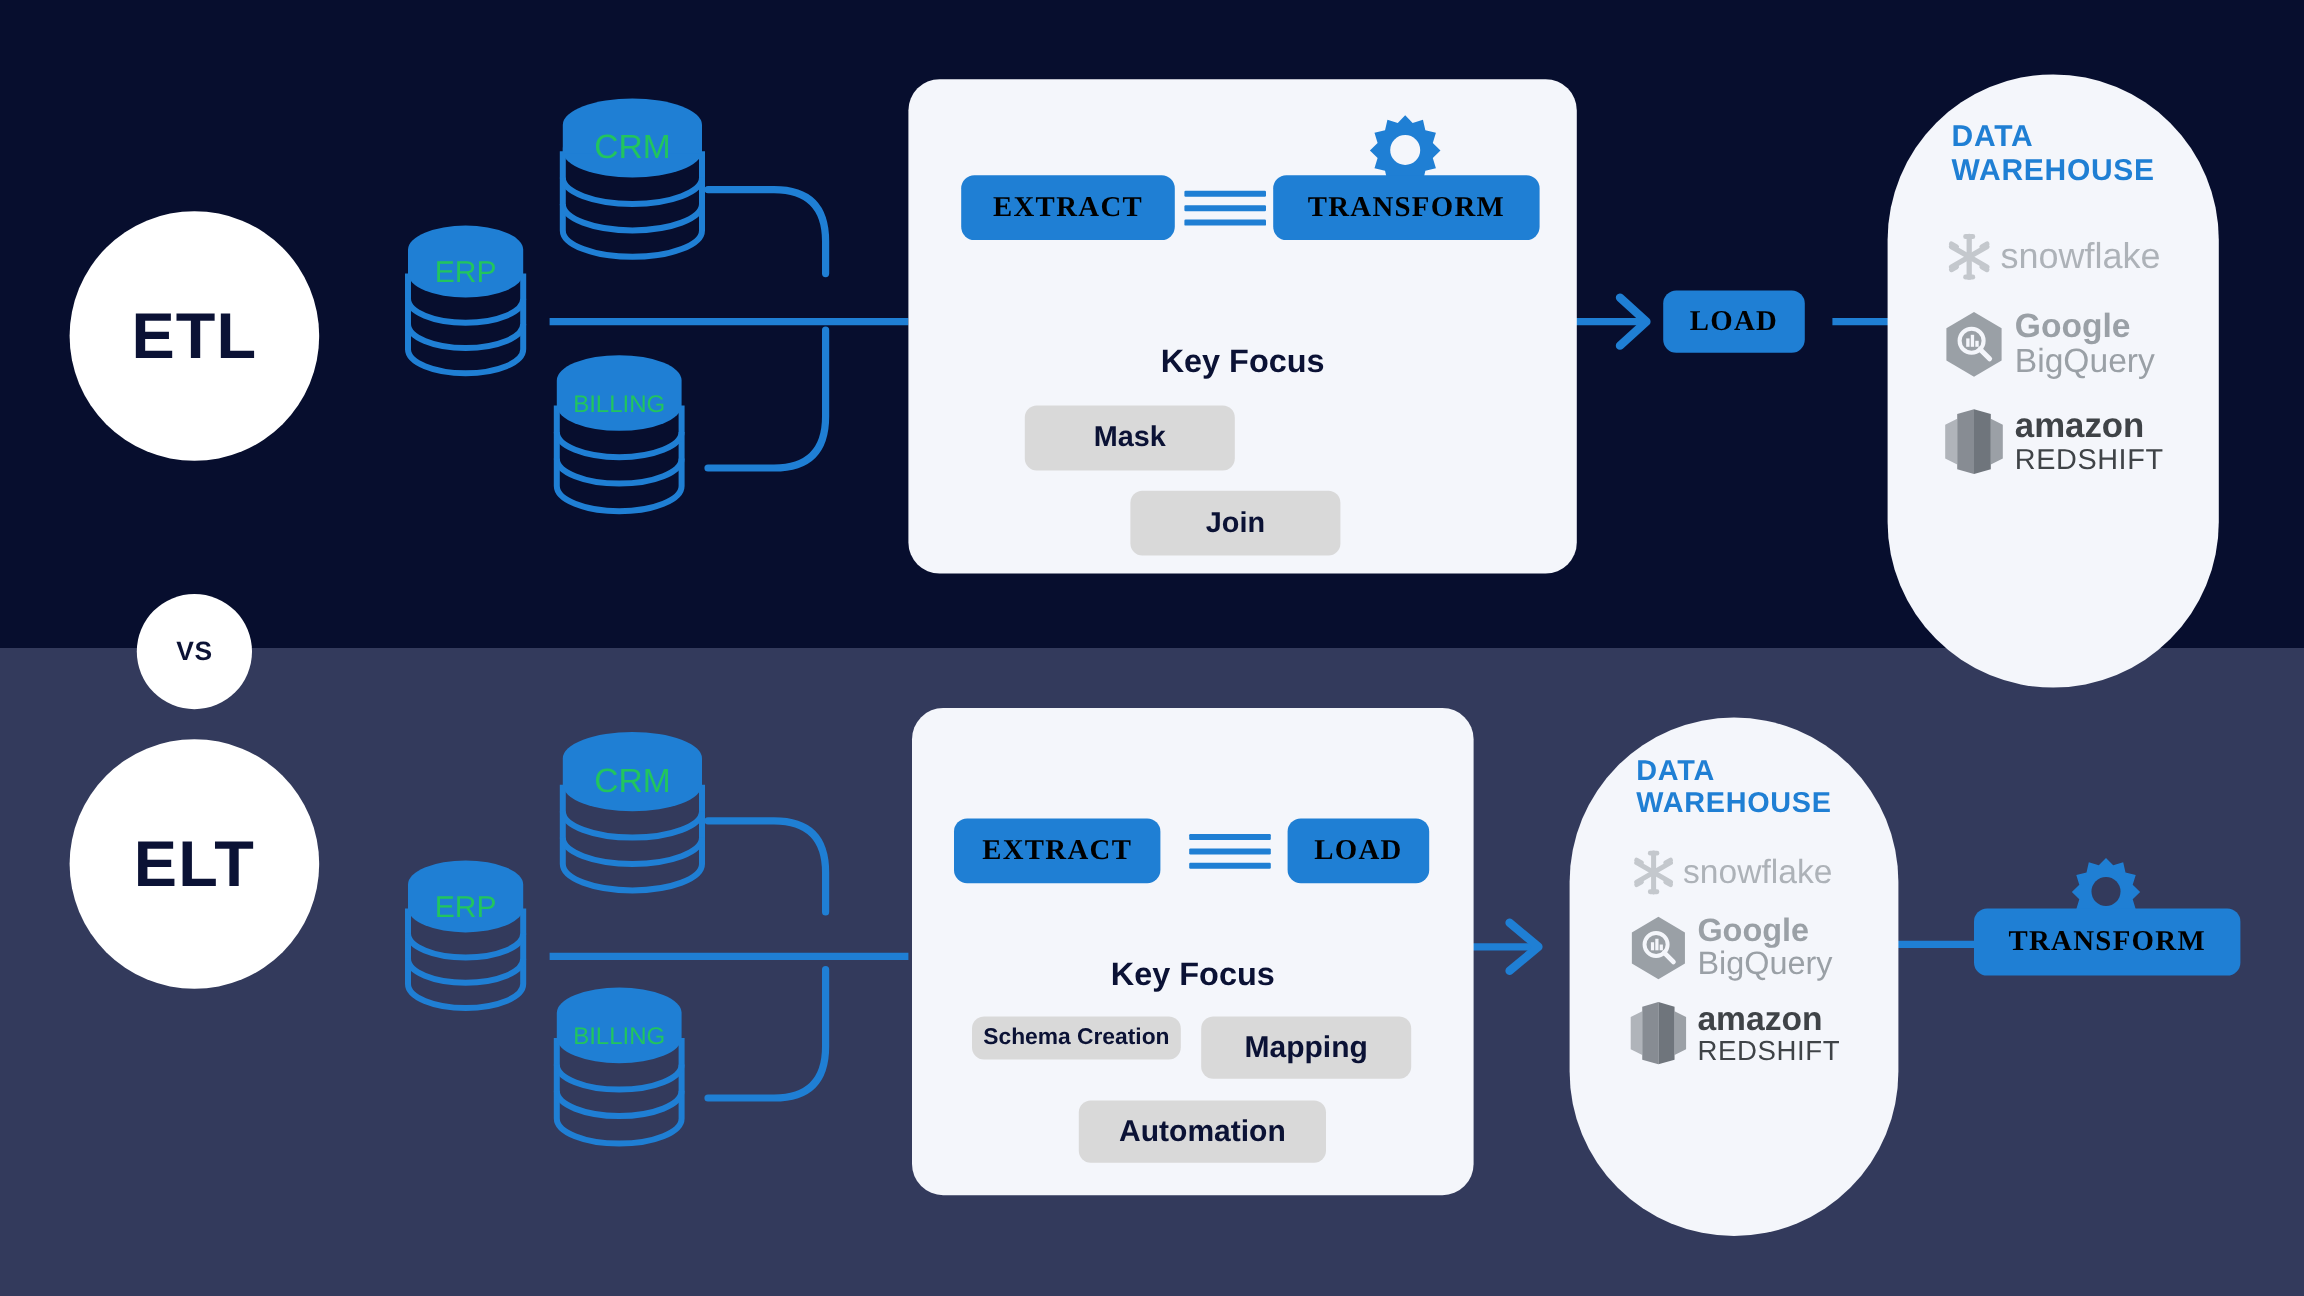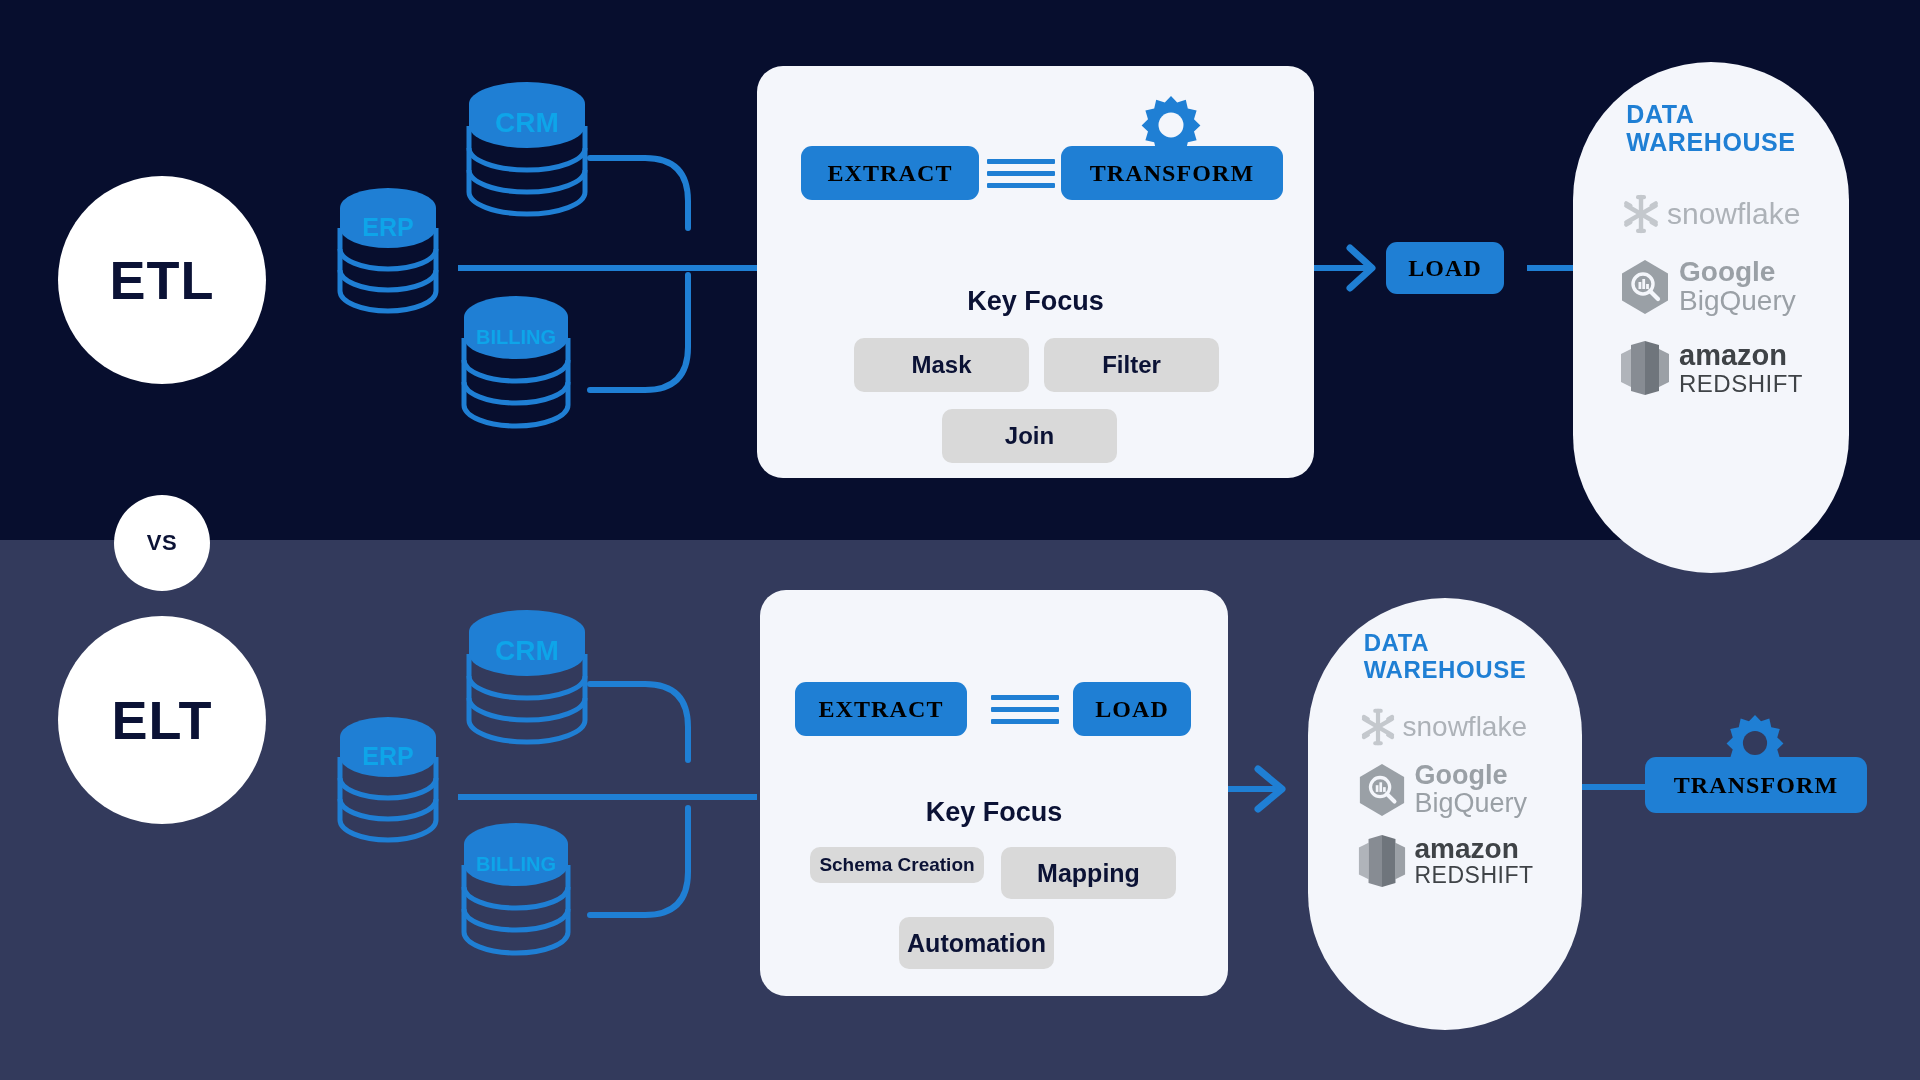--- a/index.html
+++ b/index.html
@@ -23,21 +23,21 @@
   .lc-etl{left:58px;top:176px;width:208px;height:208px;font-size:54px;}
   .lc-elt{left:58px;top:616px;width:208px;height:208px;font-size:54px;}
   .lc-vs{left:114px;top:495px;width:96px;height:96px;font-size:22px;letter-spacing:.5px;}
 
   
   .db{position:absolute;}
   .db svg{display:block;overflow:visible;}
   .db .db-label{
     position:absolute;left:0;right:0;top:0;
     display:flex;align-items:center;justify-content:center;
-    color:#0ea5e9;font-weight:bold;pointer-events:none;
+    color:#22c55e;font-weight:normal;pointer-events:none;
   }
 
   
   .wires{position:absolute;left:0;top:0;width:1920px;height:1080px;pointer-events:none;}
 
   
   .panel{
     position:absolute;background:#f4f6fb;border-radius:26px;
   }
   .panel-etl{left:757px;top:66px;width:557px;height:412px;}
@@ -186,23 +186,20 @@
 
   <div class="pill" style="left:1061px;top:146px;width:222px;height:54px;font-size:24px;">
     <span>TRANSFORM</span>
   </div>
 
   <div class="kf-title" style="left:757px;top:286px;width:557px;font-size:27px;">Key Focus</div>
 
   <div class="chip" style="left:854px;top:338px;width:175px;height:54px;font-size:24px;">
     <span>Mask</span>
   </div>
-  <div class="chip" style="left:1044px;top:338px;width:175px;height:54px;font-size:24px;">
-    <span>Filter</span>
-  </div>
   <div class="chip" style="left:942px;top:409px;width:175px;height:54px;font-size:24px;">
     <span>Join</span>
   </div>
 
   <div class="pill" style="left:1386px;top:242px;width:118px;height:52px;font-size:24px;">
     <span>LOAD</span>
   </div>
 
   <div class="wh" style="left:1573px;top:62px;width:276px;height:473px;border-radius:138px;padding-top:38px;">
     <div class="wh-title" style="font-size:25px;">
@@ -317,21 +314,21 @@
   </div>
 
   <div class="kf-title" style="left:760px;top:797px;width:468px;font-size:27px;">Key Focus</div>
 
   <div class="chip" style="left:810px;top:847px;width:174px;height:36px;font-size:19px;">
     <span>Schema Creation</span>
   </div>
   <div class="chip" style="left:1001px;top:847px;width:175px;height:52px;font-size:25px;">
     <span>Mapping</span>
   </div>
-  <div class="chip" style="left:899px;top:917px;width:155px;height:52px;font-size:25px;">
+  <div class="chip" style="left:899px;top:917px;width:206px;height:52px;font-size:25px;">
     <span>Automation</span>
   </div>
 
   <div class="wh" style="left:1308px;top:598px;width:274px;height:400px;border-radius:137px;padding-top:32px;">
     <div class="wh-title" style="font-size:24px;">
       <div>DATA</div>
       <div>WAREHOUSE</div>
     </div>
     <div class="wh-logos" style="margin-top:22px;gap:14px;">
 

